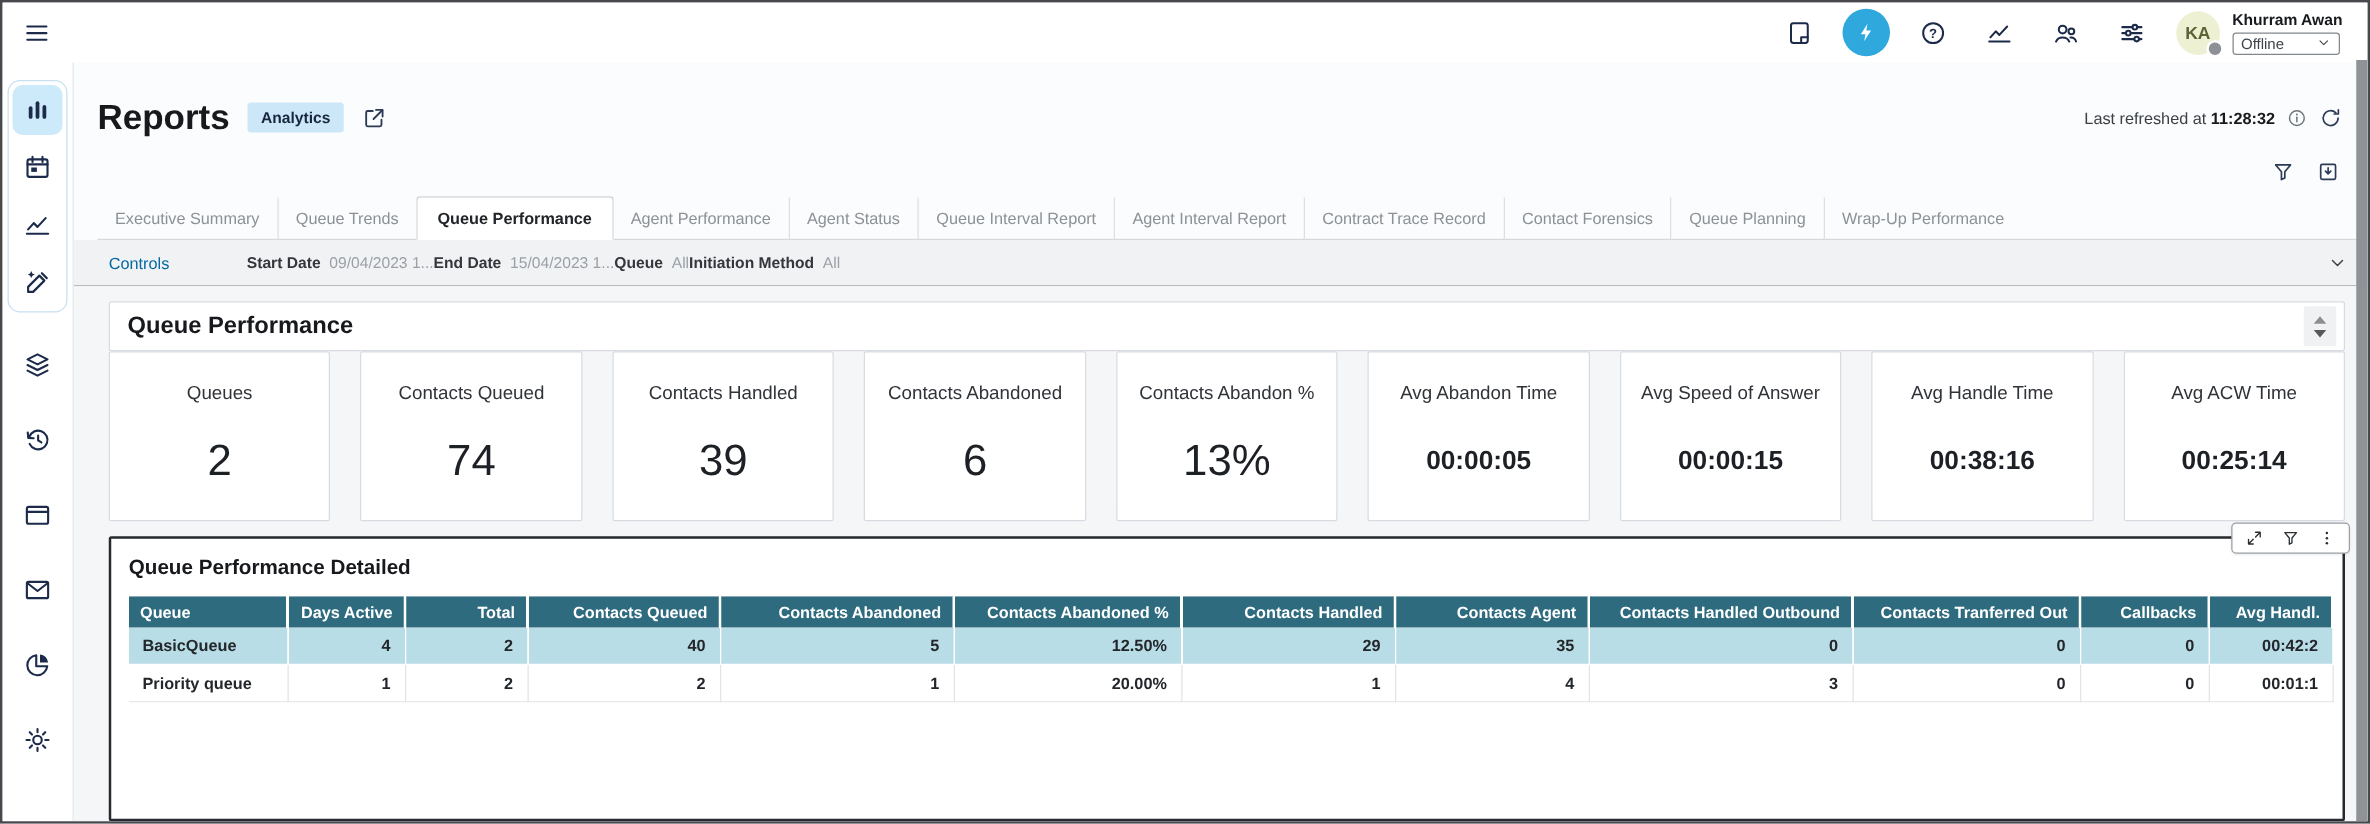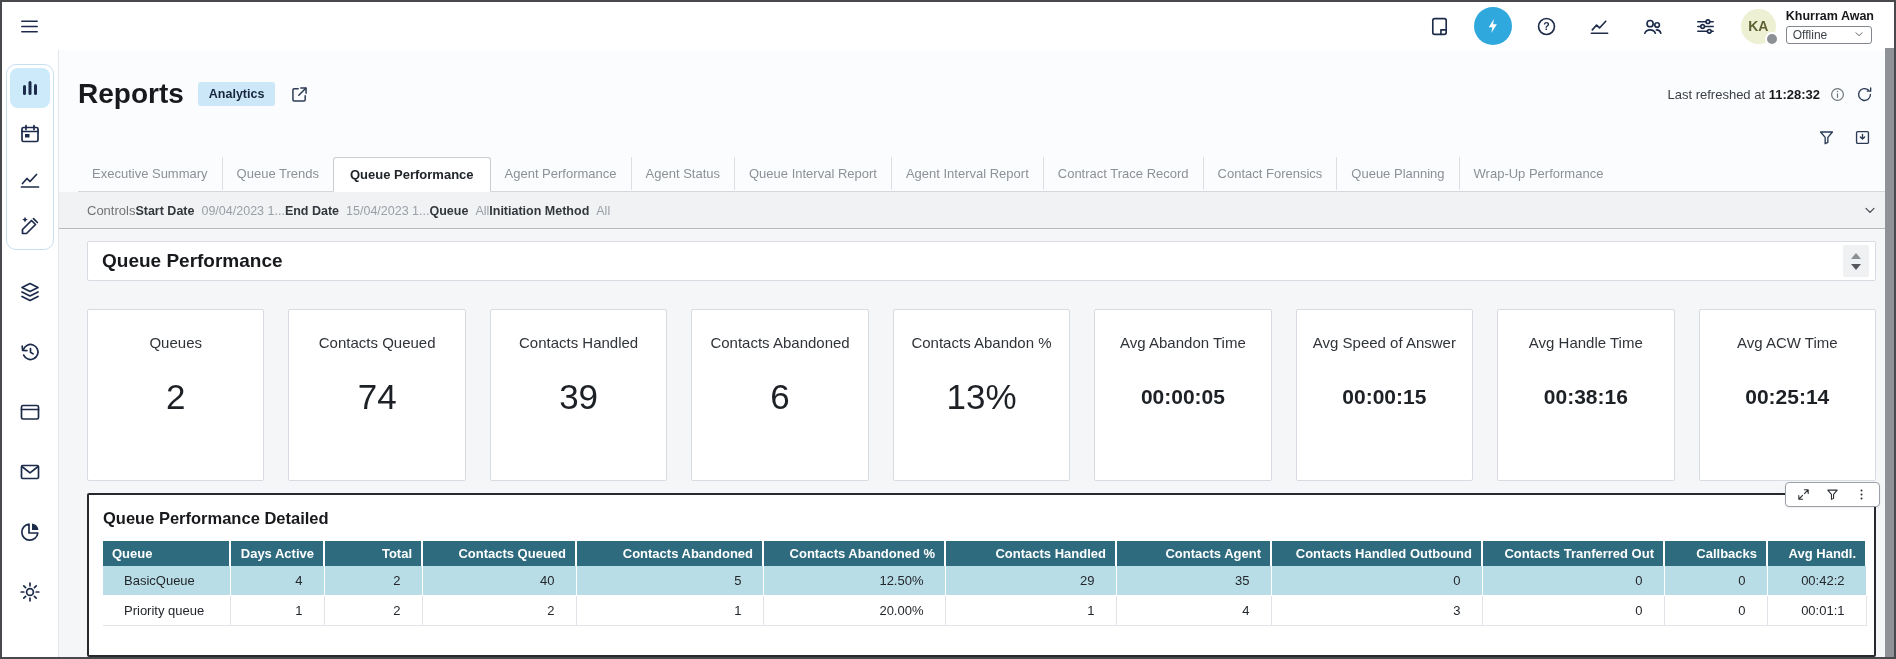--- a/index.html
+++ b/index.html
@@ -36,62 +36,62 @@
   .title-row{display:flex;align-items:center;gap:14px;margin-top:28px;padding-right:20px;}
   .title-row h1{font-size:28px;font-weight:700;margin:0;color:#17191c;}
   .badge{background:#cbe7f8;color:#18273f;font-size:12.5px;font-weight:700;padding:5px 11px;border-radius:3px;text-align:center;}
   .ext{width:21px;height:21px;color:#2b3a55;cursor:pointer;}
   .refresh-area{margin-left:auto;display:flex;align-items:center;gap:9px;font-size:13px;color:#3b4046;}
   .refresh-area b{font-weight:700;color:#17191c;}
   .info-ic{width:17px;height:17px;color:#6f757c;cursor:pointer;}
   .refresh-ic{width:19px;height:19px;color:#2b3a55;cursor:pointer;}
   .utility-row{display:flex;justify-content:flex-end;gap:17px;margin-top:18px;padding-right:22px;color:#2b3a55;}
   .utility-row span{width:19px;height:19px;cursor:pointer;}
-  .tabs{display:flex;align-items:flex-start;margin-top:10px;border-bottom:1px solid #d5d9dd;padding-right:10px;}
+  .tabs{display:flex;align-items:center;margin-top:10px;border-bottom:1px solid #d5d9dd;padding-right:10px;}
   .tab{font-size:13px;color:#8b9197;padding:9px 14px;white-space:nowrap;cursor:pointer;border-left:1px solid #dcdfe3;}
   .tab:first-child{border-left:none;}
   .tab.active{background:#fff;border:1px solid #c9ced3;border-bottom:1px solid #fff;margin-bottom:-1px;
     border-radius:3px 3px 0 0;color:#212529;font-weight:700;padding:9px 16px;}
   .tab.active + .tab{border-left:none;}
   
   .controls{background:#f1f2f4;border-bottom:1px solid #b6bbc0;display:flex;align-items:center;height:36px;padding:0 16px 0 28px;}
-  .controls-title{font-size:13px;color:#737373;}
+  .controls-title{font-size:13px;color:#0369a1;margin-right:62px;}
   .filters{display:flex;align-items:center;}
   .filter{cursor:pointer;white-space:nowrap;}
   .filter .flabel{font-weight:700;font-size:12.5px;color:#33373c;}
   .filter .fvalue{font-size:12.5px;color:#9aa0a7;margin-left:7px;}
   .ctrl-chev{margin-left:auto;width:16px;height:16px;color:#3b4046;cursor:pointer;}
   
   .content{background:#f5f6f8;flex:1;padding:12px 18px 0 28px;display:flex;flex-direction:column;overflow:hidden;}
   .section-bar{background:#fff;border:1px solid #d8dce2;border-radius:2px;height:40px;display:flex;align-items:center;padding:0 6px 0 14px;box-sizing:border-box;}
   .section-bar h2{font-size:19px;font-weight:700;margin:0;color:#17191c;}
   .stepper{margin-left:auto;width:26px;height:32px;background:#f0f1f3;border-radius:2px;display:flex;flex-direction:column;
     align-items:center;justify-content:center;gap:5px;cursor:pointer;}
   .tri-up{width:0;height:0;border-left:5px solid transparent;border-right:5px solid transparent;border-bottom:6px solid #8a8f94;}
   .tri-down{width:0;height:0;border-left:5px solid transparent;border-right:5px solid transparent;border-top:6px solid #55595e;}
-  .kpis{display:grid;grid-template-columns:repeat(9,1fr);gap:24px;margin-top:28px;height:172px;}
+  .kpis{display:grid;grid-template-columns:repeat(9,1fr);gap:24px;margin-top:0;height:136px;}
   .card{background:#fff;border:1px solid #d8dce2;border-radius:2px;text-align:center;padding-top:24px;box-sizing:border-box;cursor:pointer;}
   .klabel{font-size:15px;color:#303439;display:block;}
   .kvalue{display:block;color:#1d2126;}
   .kvalue.number{font-size:35px;font-weight:500;margin-top:26px;}
   .kvalue.time{font-size:21px;font-weight:700;margin-top:34px;}
   
   .panel{margin-top:12px;background:#fff;border:2px solid #26292d;border-radius:2px;position:relative;flex:1;
     padding:14px 0 0 14px;box-sizing:border-box;}
   .panel h3{margin:0;font-size:16.5px;font-weight:700;color:#17191c;}
   .panel-toolbar{position:absolute;top:-13px;right:-6px;background:#fff;border:1px solid #9aa0a6;border-radius:4px;
     display:flex;align-items:center;gap:14px;padding:4px 10px;box-shadow:0 1px 2px rgba(0,0,0,.08);z-index:8;}
   .panel-toolbar span{width:15px;height:15px;color:#2a2e33;cursor:pointer;}
   .tblwrap{margin-top:13px;overflow:hidden;}
   .tbl{border-collapse:collapse;table-layout:fixed;font-size:13px;width:1763px;}
   .tbl th{background:#2e6b7e;color:#fff;font-weight:700;text-align:right;padding:5px 9px;border-right:2px solid #fff;
     overflow:hidden;white-space:nowrap;cursor:pointer;}
   .tbl th.left,.tbl td.left{text-align:left;}
-  .tbl td{background:#fff;text-align:right;padding:5px 21px;border-right:1px solid #e1e4e8;border-bottom:1px solid #e1e4e8;
-    overflow:hidden;white-space:nowrap;color:#23272c;height:19px;}
+  .tbl td{background:#fff;text-align:right;padding:5px 11px;border-right:1px solid #e1e4e8;border-bottom:1px solid #e1e4e8;
+    overflow:hidden;white-space:nowrap;color:#23272c;height:19px;font-weight:bold;}
   .tbl tr.hl td{background:#b9dde6;border-right-color:#fff;border-bottom-color:#fff;}
   
   .vscroll{position:absolute;top:46px;right:0;bottom:0;width:9px;background:#8f9296;z-index:20;cursor:pointer;}
 </style>
 </head>
 <body>
 
 <div class="screen">
 
   <header class="topbar">

